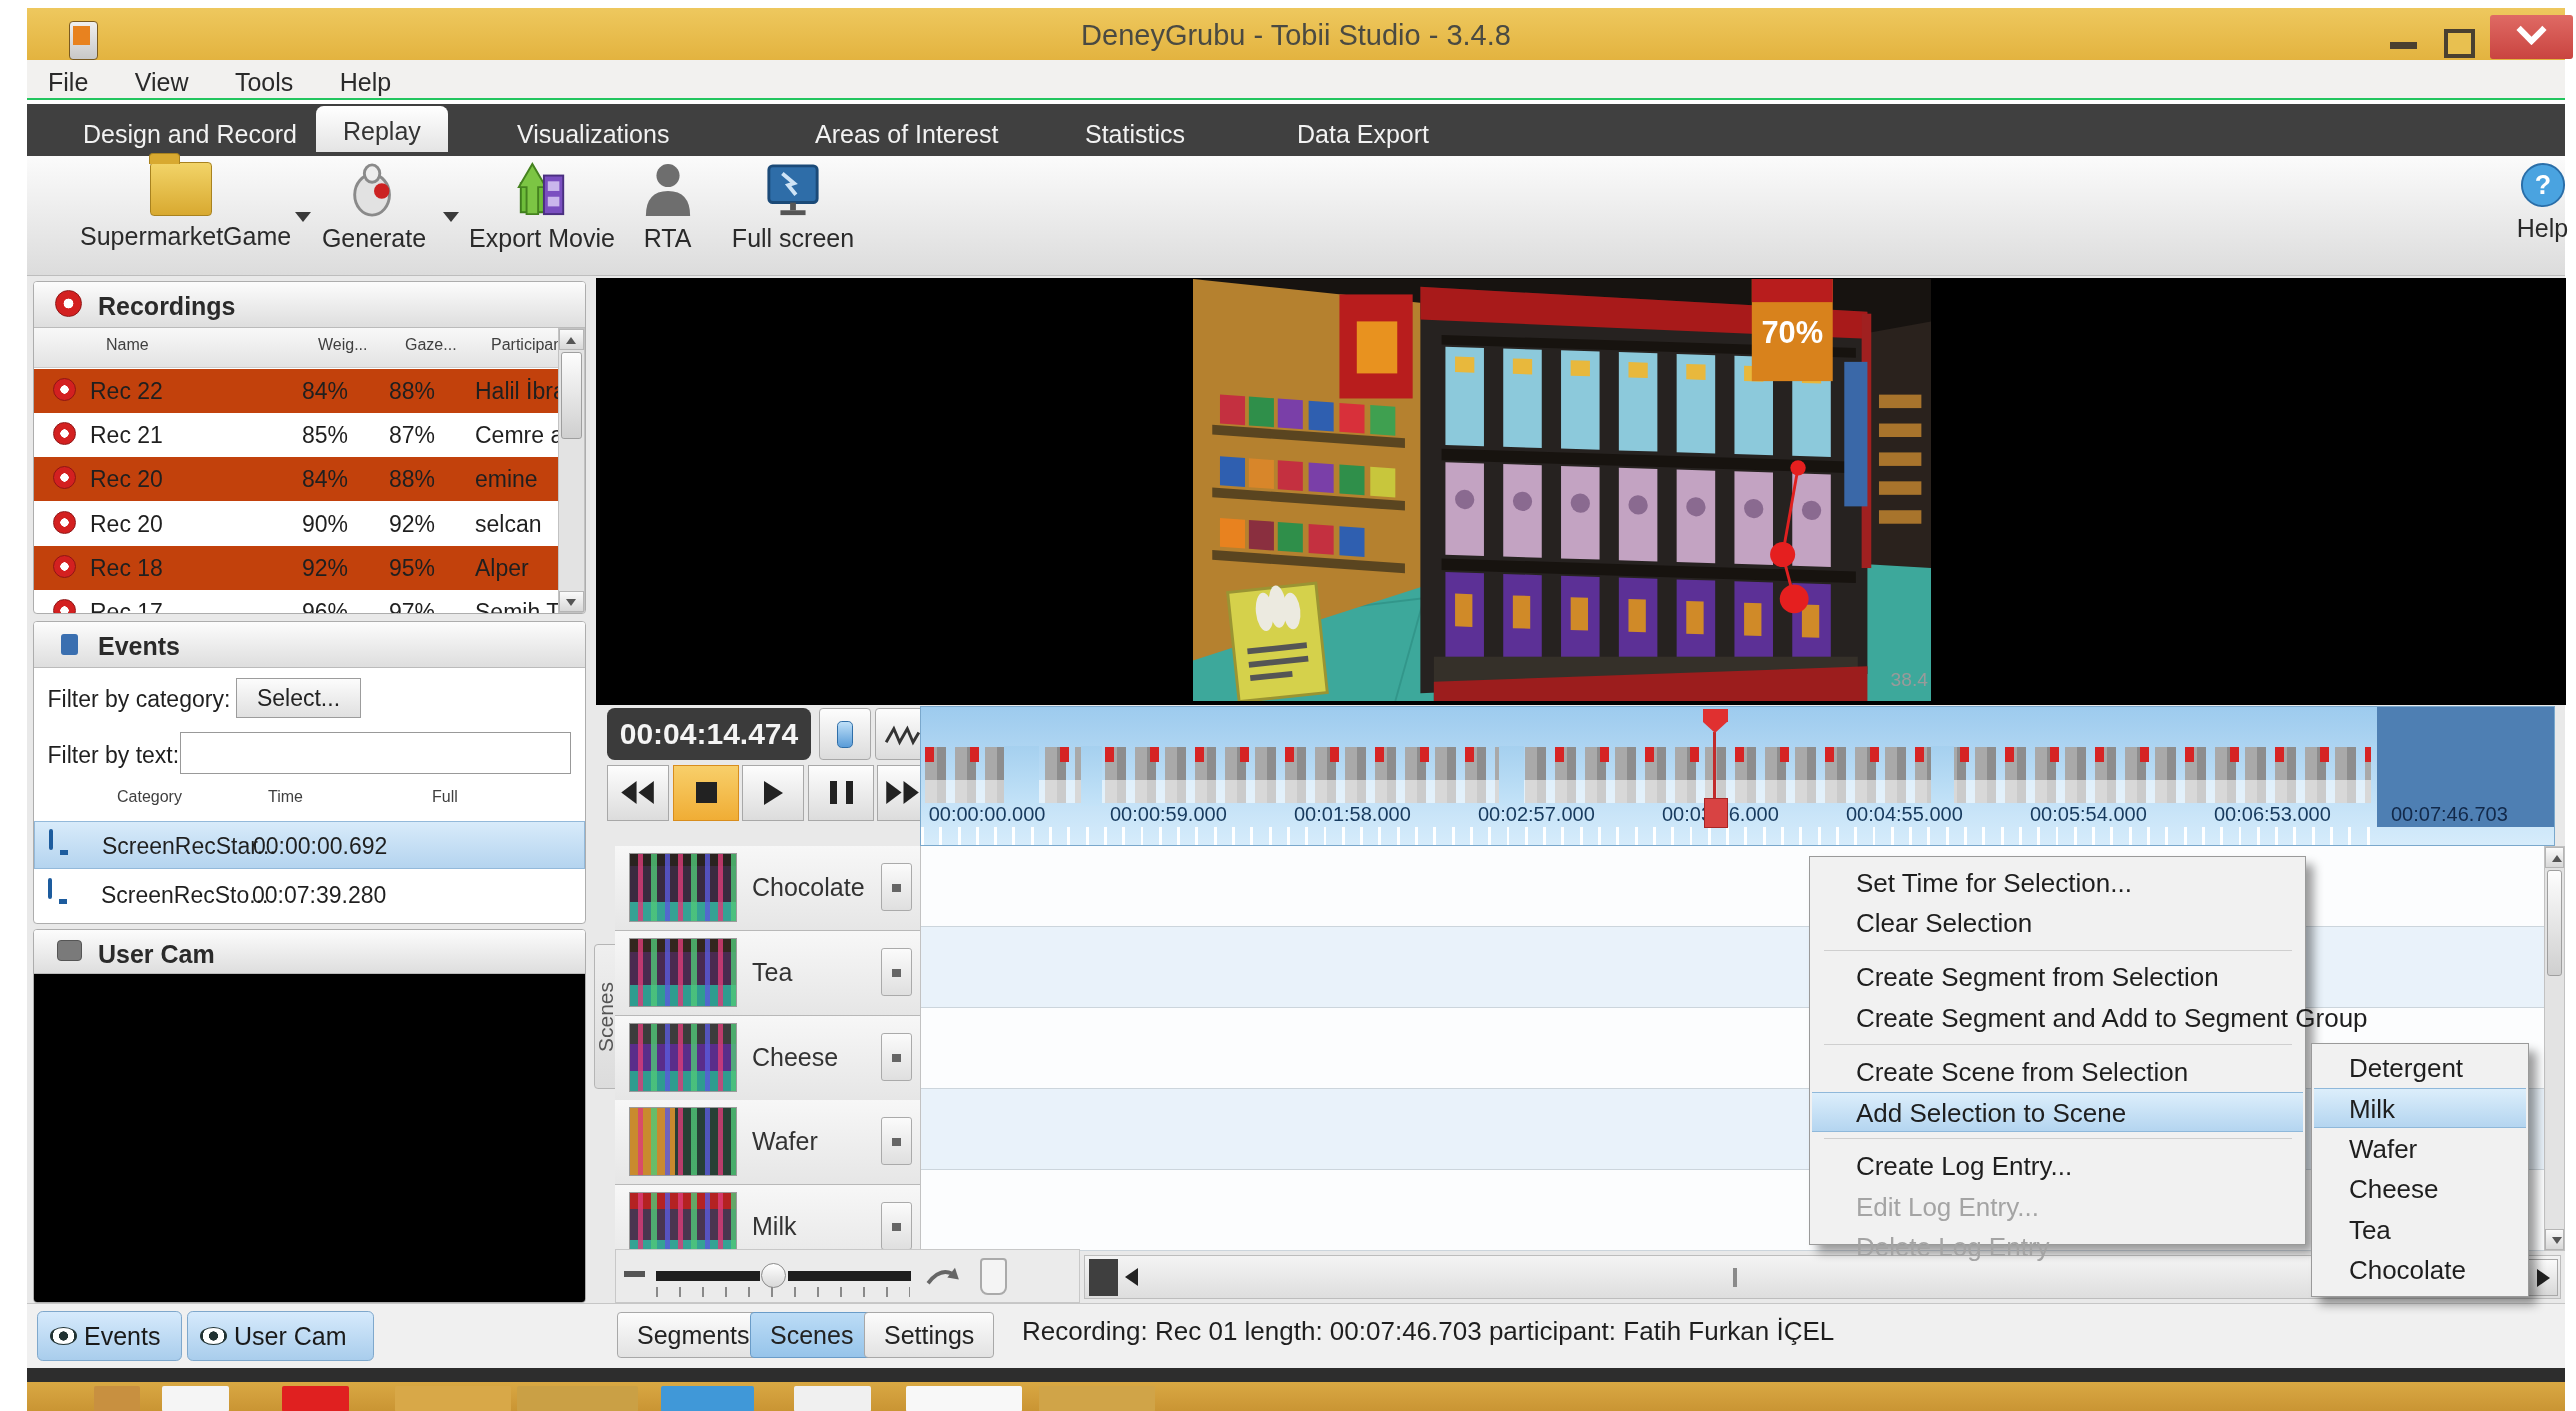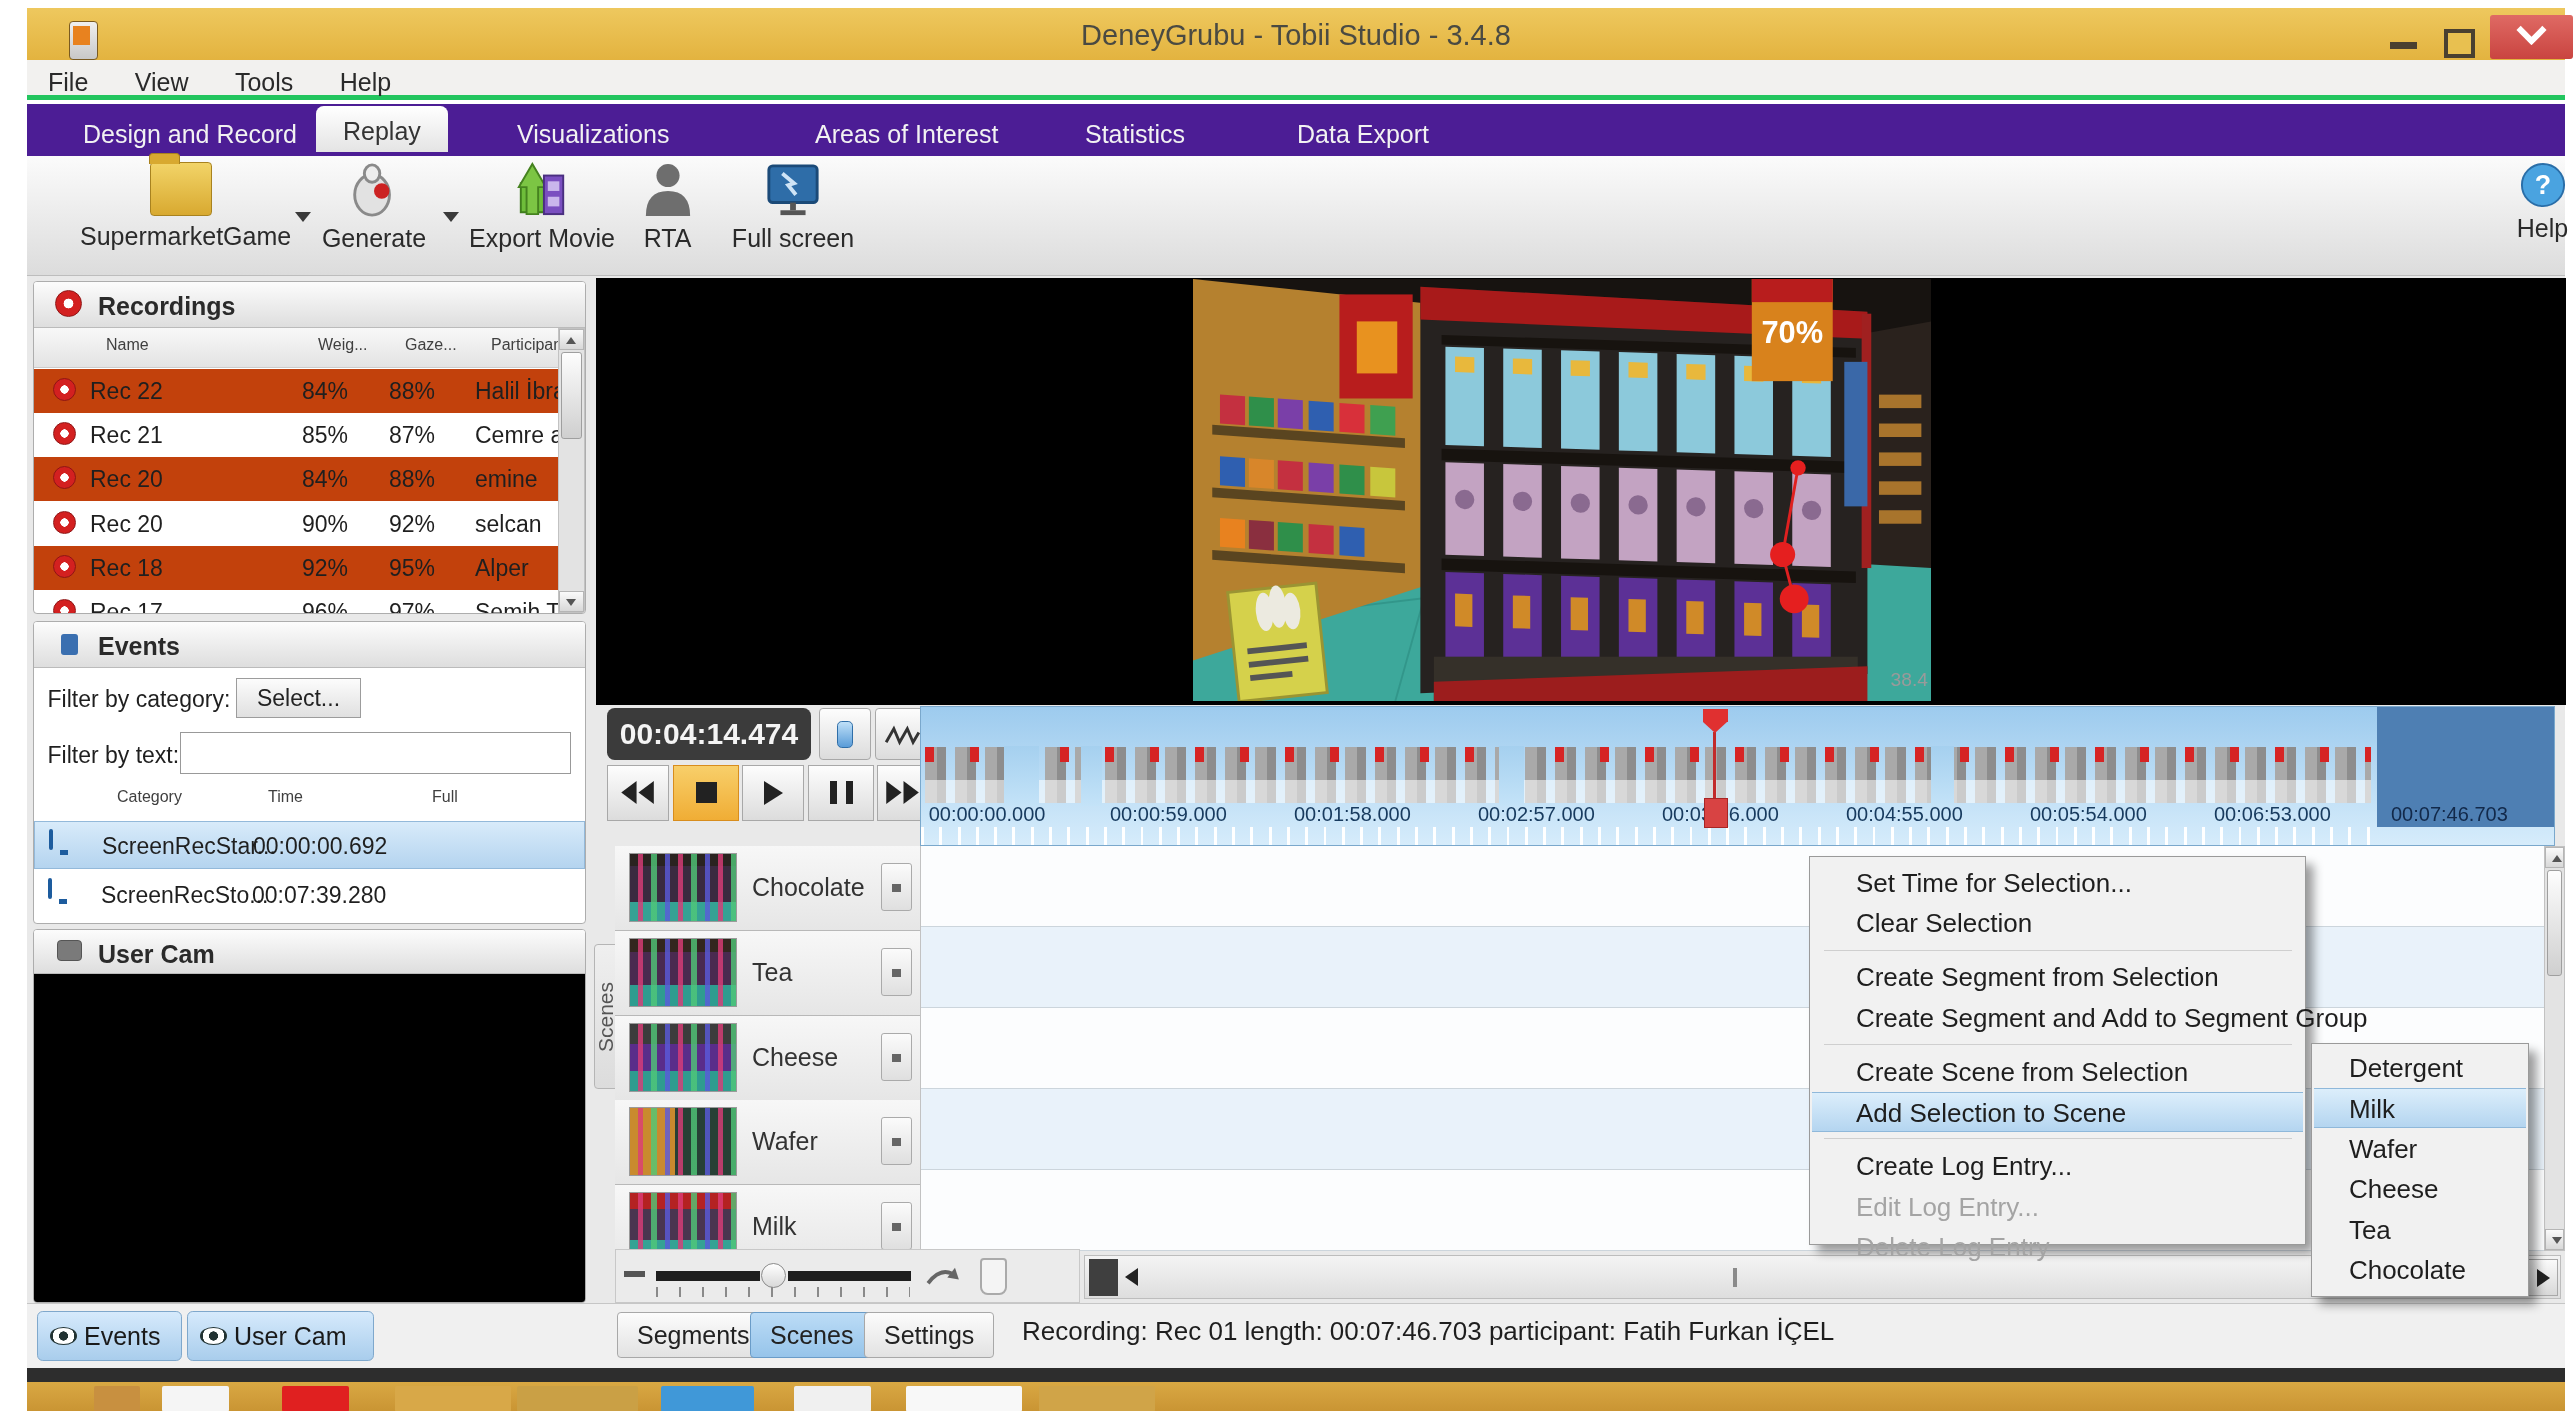--- a/index.html
+++ b/index.html
@@ -15,24 +15,24 @@
   .winbtn{top:17.3px;height:33px;}
   .btn-min{left:2353px;width:48px;}
   .btn-min::after{content:"";position:absolute;left:9.6px;top:17.3px;width:27px;height:6.7px;background:#4a4030;}
   .btn-restore{left:2405px;width:52px;}
   .btn-restore::after{content:"";position:absolute;left:11.6px;top:3.9px;width:23px;height:21px;border:4.8px solid #4a4030;background:#e8c050;}
   .btn-close{left:2463px;top:7.7px;width:83px;height:44px;background:linear-gradient(#df6a64,#c94440);border-radius:2.9px;}
   .btn-close::before,.btn-close::after{content:"";position:absolute;left:31px;top:11.6px;width:21px;height:5.8px;background:#fff;}
   .btn-close::before{transform:rotate(45deg) translateY(7.7px);}
   .btn-close::after{transform:rotate(-45deg) translateY(7.7px);}
 
-  .menubar{left:27px;top:60px;width:2538px;height:40px;background:#f2f1ef;border-bottom:5px solid #22c55e;}
+  .menubar{left:27px;top:60px;width:2538px;height:40px;background:#f2f1ef;border-bottom:2px solid #22c55e;}
   .menu-item{display:inline-block;margin-top:7.7px;padding:0 21px;font-size:25px;color:#2a2a2a;}
 
-  .tabbar{left:27px;top:104px;width:2538px;height:52px;background:#4c1d95;}
+  .tabbar{left:27px;top:104px;width:2538px;height:52px;background:#404040;}
   .tab{position:absolute;top:7.7px;height:44px;line-height:44px;padding:0 27px;font-size:25px;color:#f2f2f2;}
   .tab.active{background:linear-gradient(#ffffff,#e4e4e4);color:#333;border-radius:7.7px 7.7px 0 0;top:1.9px;height:46px;line-height:50px;}
 
   .toolbar{left:27px;top:156px;width:2538px;height:120px;background:linear-gradient(#fbfbfb,#dcdcdc);border-bottom:1px solid #bdbdbd;}
   .toolbtn{position:absolute;top:5.8px;text-align:center;color:#2a2a2a;font-size:25px;}
   .toolbtn .ticon{display:block;margin:0 auto 5.8px auto;}
   .caret{position:absolute;width:0;height:0;border-left:8.7px solid transparent;border-right:8.7px solid transparent;border-top:10.6px solid #3a3a3a;}
   .icon-folder{width:62px;height:54px;background:linear-gradient(#f2d468,#d8a930);border:1.9px solid #a8821f;border-radius:3.9px;position:relative;}
   .icon-folder::before{content:"";position:absolute;left:-1.9px;top:-9.6px;width:29px;height:9.6px;background:#d8a930;border:1.9px solid #a8821f;border-bottom:none;border-radius:3.9px 3.9px 0 0;}
 

